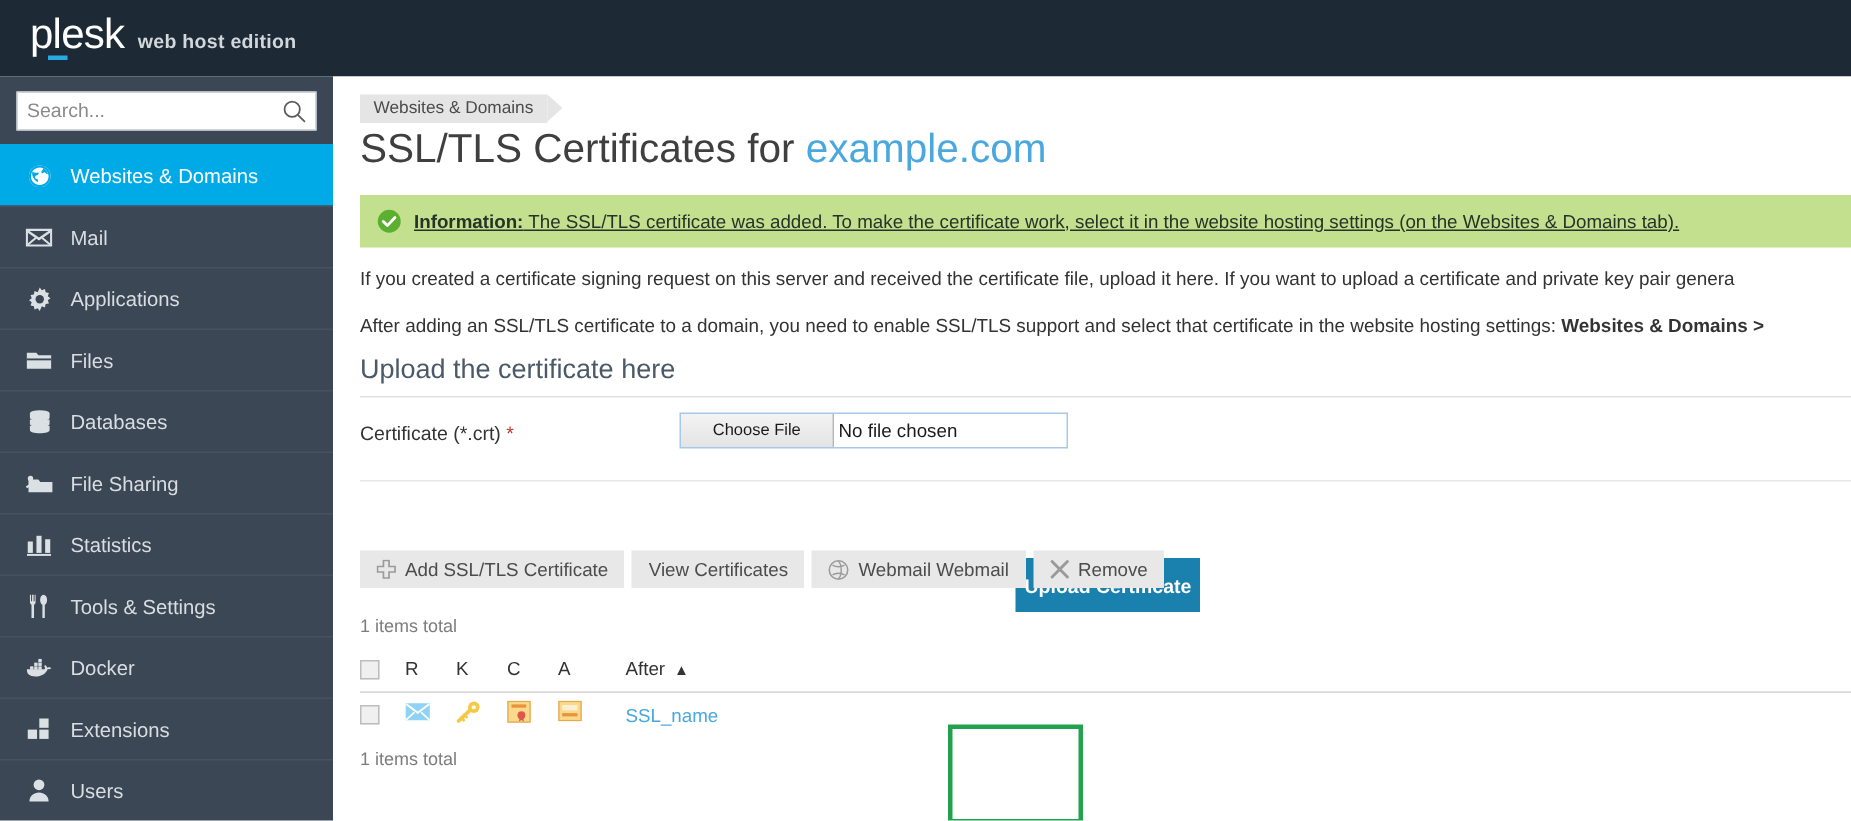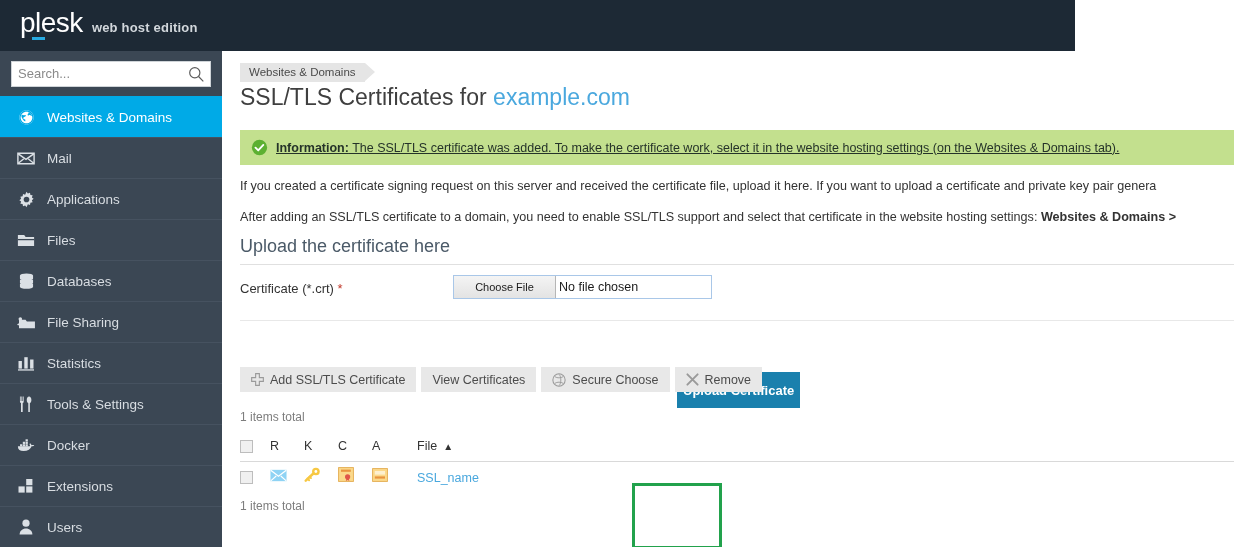--- a/index.html
+++ b/index.html
@@ -7,21 +7,21 @@
     margin: 0; padding: 0;
     width: 1234px; height: 547px;
     overflow: hidden;
     background: #fff;
     font-family: "Liberation Sans", sans-serif;
   }
 
   
   #topbar {
     position: absolute; left: 0; top: 0;
-    width: 1075px; height: 51px;
+    width: 1234px; height: 51px;
     background: #1d2935;
     padding-left: 38px;
   }
   #logo-wrap {
     position: absolute; left: 20px; top: 9px;
     display: flex; align-items: baseline;
   }
   #logo-plesk {
     font-size: 28px; font-weight: 400; color: #fff;
     letter-spacing: -0.5px; line-height: 1;
@@ -110,21 +110,21 @@
   #breadcrumb-arrow {
     position: absolute; left: 100%; top: 0;
     width: 0; height: 0;
     border-top: 9.5px solid transparent;
     border-bottom: 9.5px solid transparent;
     border-left: 10px solid #e5e5e5;
   }
 
   #page-title {
     position: absolute; left: 18px; top: 33px;
-    font-size: 23px; font-weight: 400;
+    font-size: 27px; font-weight: 400;
     color: #3f3f3f; white-space: nowrap;
   }
   #page-title-domain { color: #4aa8de; cursor: pointer; }
 
   #info-banner {
     position: absolute; left: 18px; top: 79px;
     width: 1000px; height: 35px;
     background: #c3e08e;
     display: flex; align-items: center;
     padding-left: 11px;
@@ -454,21 +454,21 @@
     <div class="tool-btn">
       <span>View Certificates</span>
     </div>
     <div class="tool-btn">
       <span class="tool-icon">
         <svg width="14" height="14" viewBox="0 0 15 15">
           <circle cx="7.5" cy="7.5" r="6.6" fill="none" stroke="#9a9a9a" stroke-width="1.1"></circle>
           <path d="M7.5 1.4c2.6 2.2 2.6 9.9 0 12.2M3.2 4c2.4 1.6 6.2 1.6 8.6 0M3.2 11c2.4-1.6 6.2-1.6 8.6 0" fill="none" stroke="#9a9a9a" stroke-width="1"></path>
         </svg>
       </span>
-      <span>Secure Choose</span>
+      <span>Webmail Webmail</span>
     </div>
     <div class="tool-btn">
       <span class="tool-icon">
         <svg width="13" height="13" viewBox="0 0 14 14">
           <path d="M1.5 1.5L12.5 12.5M12.5 1.5L1.5 12.5" fill="none" stroke="#9a9a9a" stroke-width="2.1" stroke-linecap="round"></path>
         </svg>
       </span>
       <span>Remove</span>
     </div>
   </div>
@@ -480,21 +480,21 @@
       <thead>
         <tr>
           <th class="col-cb">
             <span class="row-check"></span>
           </th>
           <th class="col-ltr">R</th>
           <th class="col-ltr">K</th>
           <th class="col-ltr">C</th>
           <th class="col-ltr">A</th>
           <th class="col-name">
-            <span>File</span><span class="sort-arrow">▲</span>
+            <span>After</span><span class="sort-arrow">▲</span>
           </th>
         </tr>
       </thead>
       <tbody>
         <tr>
           <td class="col-cb">
             <span class="row-check"></span>
           </td>
           <td class="col-ltr">
             <span>

